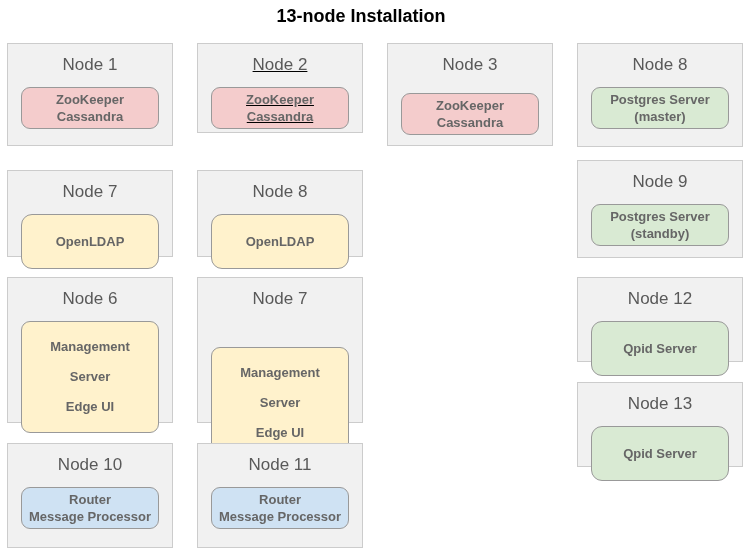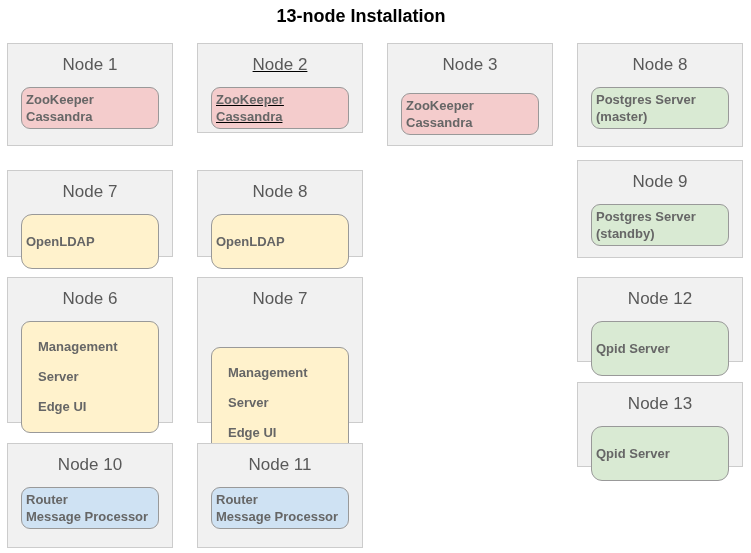--- a/index.html
+++ b/index.html
@@ -36,21 +36,21 @@
     margin-top: 11px;
     text-align: center;
     font-size: 17px;
     color: #595959;
     line-height: 20px;
   }
   .svc {
     margin: 12px 13px 0 13px;
     border: 1px solid #999999;
     border-radius: 9px;
-    text-align: left;
+    text-align: center;
     font-weight: bold;
     font-size: 13px;
     color: #666666;
     box-sizing: border-box;
   }
   .svc .line { line-height: 17px; }
   .svc-2 { padding: 3px 4px; }
   .svc-1 { padding: 18px 4px; border-radius: 11px; }
   .svc-tall { padding: 10px 16px; margin-top: 12px; }
   .svc-tall .line { line-height: 30px; }

